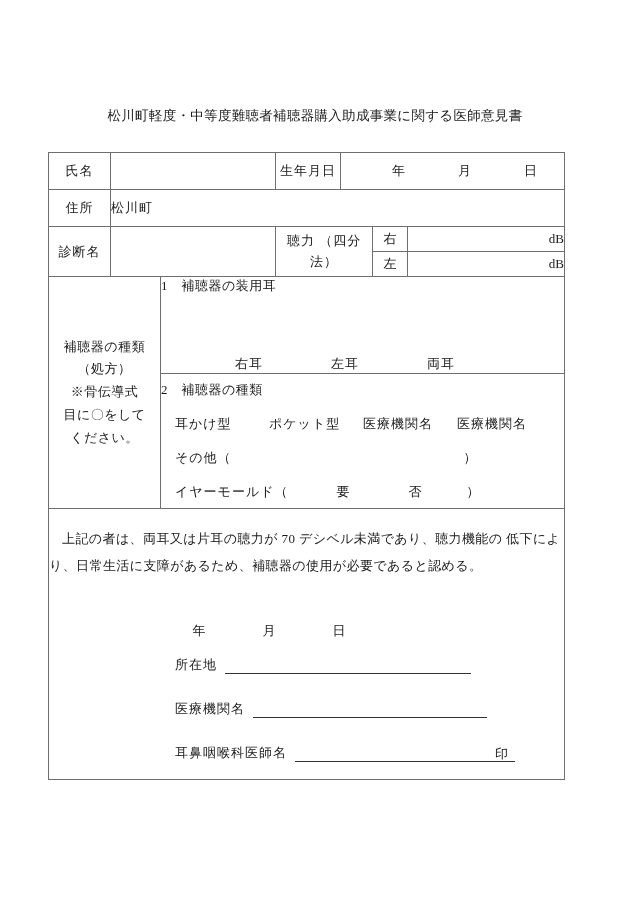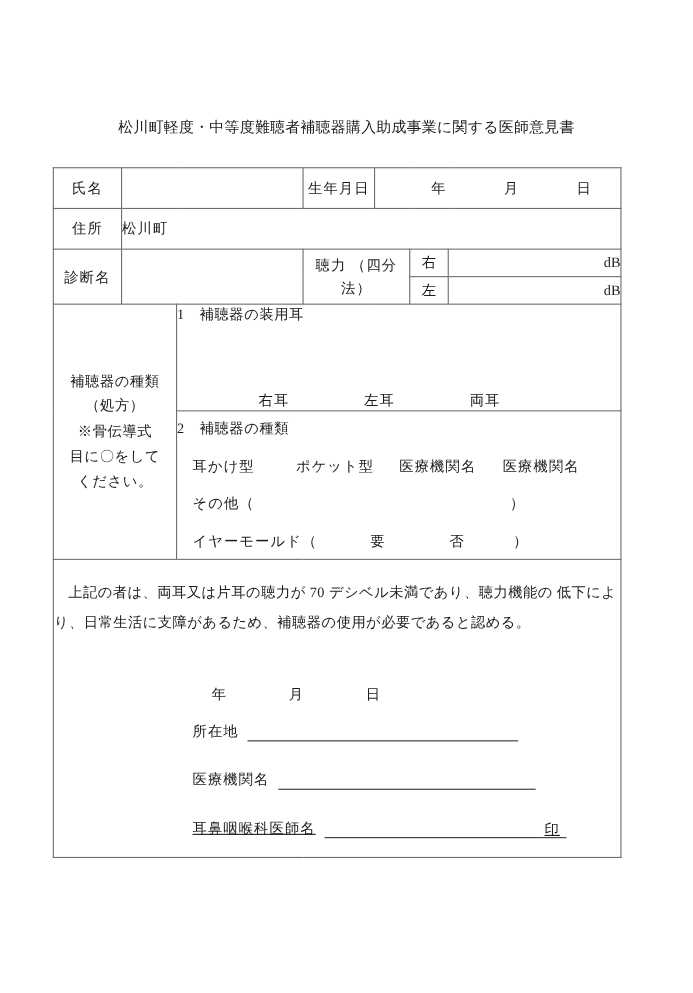--- a/index.html
+++ b/index.html
@@ -163,21 +163,21 @@
   .sig-block {
     margin-top: 16px;
     padding-left: 126px;
   }
   .sig-row {
     display: flex;
     align-items: flex-end;
     margin-bottom: 26px;
     letter-spacing: 1px;
   }
-  .sig-row:last-child { margin-bottom: 0; text-decoration: underline; }
+  .sig-row:last-child { margin-bottom: 0; }
   .sig-label { white-space: nowrap; }
   .sig-line {
     border-bottom: 1px solid #333;
     flex: 0 0 auto;
     height: 14px;
     margin-left: 8px;
   }
   .line-w1 { width: 246px; }
   .line-w2 { width: 234px; }
   .line-w3 { width: 198px; }

